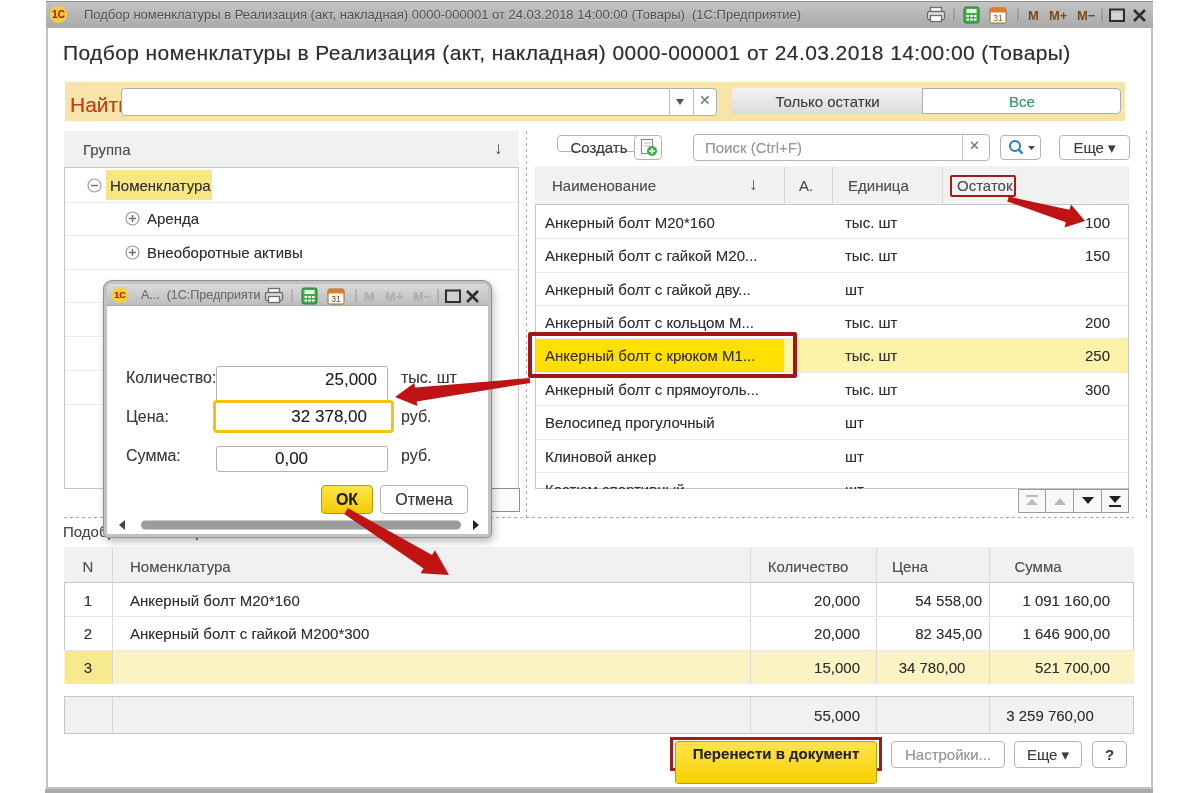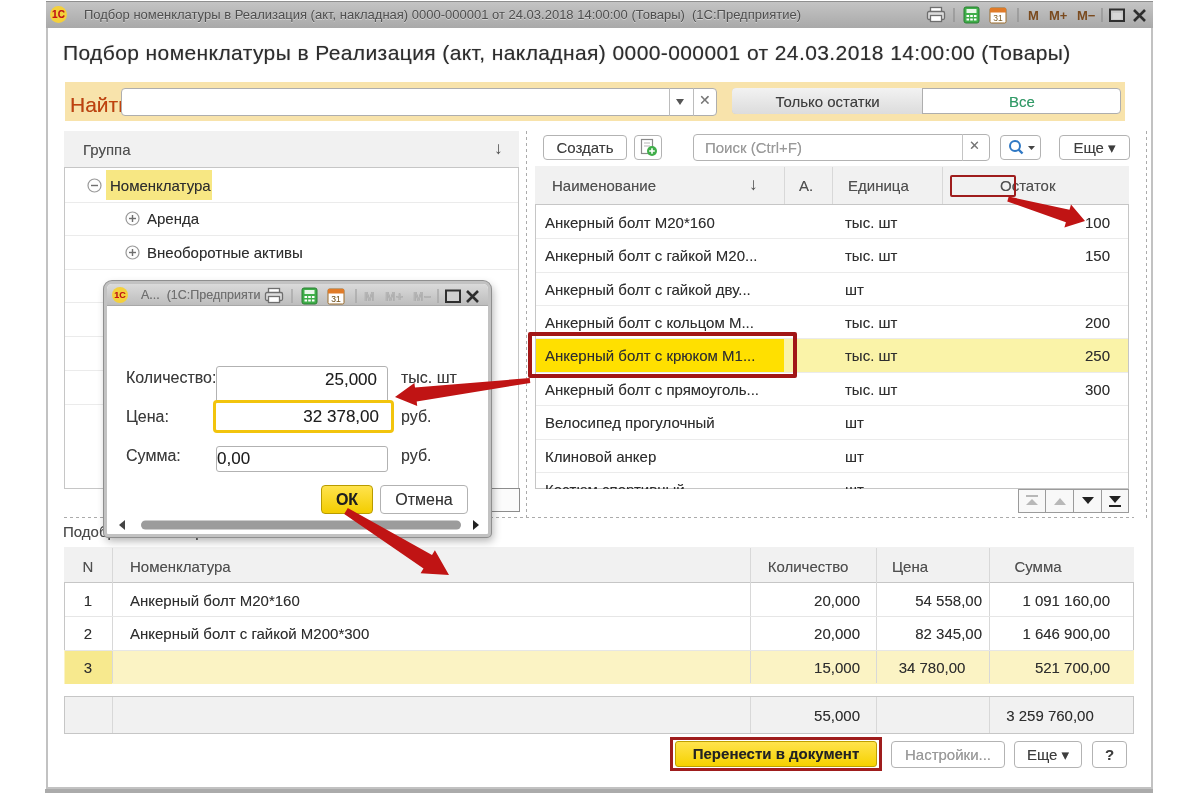--- a/index.html
+++ b/index.html
@@ -98,21 +98,21 @@
       <path d="M4 4 L15 4 L9.5 10 Z" fill="#5a5a5a"></path>
       <rect x="4" y="12" width="11" height="2" fill="#5a5a5a"></rect>
     </svg>
 
 <div class="a" style="left:491px;top:488px;width:29px;height:24px;border:1px solid #8d8d8d;background:#fbfbfb"></div>
 
 <div class="a" style="left:526px;top:131px;width:1px;height:387px;background:repeating-linear-gradient(to bottom,#ababab 0 3px,transparent 3px 6px)"></div>
 <div class="a" style="left:1146px;top:131px;width:1px;height:387px;background:repeating-linear-gradient(to bottom,#ababab 0 3px,transparent 3px 6px)"></div>
 <div class="a" style="left:64px;top:517px;width:1070px;height:1px;background:repeating-linear-gradient(to right,#ababab 0 3px,transparent 3px 6px)"></div>
 
-<div class="btn" style="left:543px;top:135px;width:84px;height:25px;line-height:23px">Создать</div>
+<div class="btn" style="left:557px;top:135px;width:84px;height:17px;line-height:23px">Создать</div>
 <div class="btn" style="left:634px;top:135px;width:28px;height:25px"></div>
 <svg class="a" style="left:639px;top:138px" width="19" height="19">
   <rect x="2.5" y="1.5" width="11" height="14" fill="#fff" stroke="#8a8a8a" stroke-width="1.2"></rect>
   <line x1="5" y1="5" x2="11" y2="5" stroke="#b5b5b5"></line>
       <line x1="5" y1="8" x2="11" y2="8" stroke="#b5b5b5"></line>
   <circle cx="13" cy="13" r="5" fill="#3fae49"></circle>
   <path d="M13 10.2 L13 15.8 M10.2 13 L15.8 13" stroke="#fff" stroke-width="1.6"></path>
 </svg>
 
 <div class="a" style="left:693px;top:134px;width:297px;height:27px;background:#fff;border:1px solid #b3b3b3;border-radius:4px"></div>
@@ -129,21 +129,21 @@
 
 <div class="a" style="left:535px;top:166px;width:594px;height:323px;border:1px solid #c6c6c6;background:#fff"></div>
 <div class="a" style="left:535px;top:166px;width:594px;height:39px;background:#f1f1f1;border-bottom:1px solid #c6c6c6"></div>
 <div class="a" style="left:784px;top:167px;width:1px;height:37px;background:#d8d8d8"></div>
 <div class="a" style="left:832px;top:167px;width:1px;height:37px;background:#d8d8d8"></div>
 <div class="a" style="left:942px;top:167px;width:1px;height:37px;background:#d8d8d8"></div>
 <div class="a hdr" style="left:552px;top:177px">Наименование</div>
 <div class="a" style="left:749px;top:175px;font-size:17px;color:#555">↓</div>
 <div class="a hdr" style="left:799px;top:177px">А.</div>
 <div class="a hdr" style="left:848px;top:177px">Единица</div>
-<div class="a hdr" style="left:1000px;top:177px">Остаток</div>
+<div class="a hdr" style="left:957px;top:177px">Остаток</div>
 <div class="a" style="left:536px;top:205px;width:592px;height:284px;overflow:hidden">
   <div class="a" style="left:0;top:133px;width:592px;height:34px;background:#faf3a8"></div>
   <div class="a" style="left:0;top:133px;width:248px;height:34px;background:#ffe000"></div>
   <div class="cell" style="left:9px;top:9px">Анкерный болт М20*160</div>
   <div class="cell" style="left:309px;top:9px">тыс. шт</div>
   <div class="cell" style="left:474px;top:9px;width:100px;text-align:right">100</div>
   <div class="cell" style="left:9px;top:42px">Анкерный болт с гайкой М20...</div>
   <div class="cell" style="left:309px;top:42px">тыс. шт</div>
   <div class="cell" style="left:474px;top:42px;width:100px;text-align:right">150</div>
   <div class="cell" style="left:9px;top:76px">Анкерный болт с гайкой дву...</div>
@@ -226,21 +226,21 @@
 
 <div class="a" style="left:64px;top:696px;width:1070px;height:38px;border:1px solid #c6c6c6;background:#f1f1f1"></div>
 <div class="a" style="left:112px;top:697px;width:1px;height:36px;background:#d8d8d8"></div>
 <div class="a" style="left:750px;top:697px;width:1px;height:36px;background:#d8d8d8"></div>
 <div class="a" style="left:876px;top:697px;width:1px;height:36px;background:#d8d8d8"></div>
 <div class="a" style="left:989px;top:697px;width:1px;height:36px;background:#d8d8d8"></div>
 <div class="cell" style="left:760px;top:707px;width:100px;text-align:right">55,000</div>
 <div class="cell" style="left:990px;top:707px;width:120px;text-align:center">3 259 760,00</div>
 
 <div class="a" style="left:670px;top:737px;width:212px;height:34px;border:3px solid #9f1d1d"></div>
-<div class="a" style="left:675px;top:741px;width:202px;height:26px;background:linear-gradient(#ffe34d,#f6d200);border:1px solid #bfa000;border-radius:3px;text-align:center;line-height:24px;font-size:15px;font-weight:bold;color:#222">Перенести в документ</div>
+<div class="a" style="left:675px;top:741px;width:202px;height:43px;background:linear-gradient(#ffe34d,#f6d200);border:1px solid #bfa000;border-radius:3px;text-align:center;line-height:24px;font-size:15px;font-weight:bold;color:#222">Перенести в документ</div>
 <div class="btn" style="left:891px;top:741px;width:114px;height:27px;line-height:25px;color:#9a9a9a">Настройки...</div>
 <div class="btn" style="left:1014px;top:741px;width:68px;height:27px;line-height:25px">Еще ▾</div>
 <div class="btn" style="left:1092px;top:741px;width:35px;height:27px;line-height:25px;font-weight:bold">?</div>
 
 <div class="a" style="left:65px;top:302px;width:40px;height:1px;background:#ebebeb"></div>
 <div class="a" style="left:65px;top:336px;width:40px;height:1px;background:#ebebeb"></div>
 <div class="a" style="left:65px;top:370px;width:40px;height:1px;background:#ebebeb"></div>
 <div class="a" style="left:65px;top:404px;width:40px;height:1px;background:#ebebeb"></div>
 
 <div class="a" style="left:104px;top:281px;width:387px;height:256px;z-index:50;background:#fff;border:3px solid #c2c2c2;border-radius:8px 8px 4px 4px;box-shadow:0 0 0 1px #8f8f8f, 2px 4px 9px rgba(0,0,0,0.3)">
@@ -272,24 +272,24 @@
     <text x="121" y="14" font-size="13" font-weight="bold" fill="#b5b5b5" font-family="Liberation Sans">M+</text>
     <text x="149" y="14" font-size="13" font-weight="bold" fill="#b5b5b5" font-family="Liberation Sans">M−</text>
     <line x1="174" y1="2" x2="174" y2="16" stroke="#a5a5a5" stroke-width="1.3"></line>
     <rect x="182" y="3.5" width="14" height="11.5" fill="#cfcfcf" stroke="#2e2e2e" stroke-width="2"></rect>
     <path d="M203 4 L214 15 M214 4 L203 15" stroke="#2e2e2e" stroke-width="2.6" fill="none"></path>
   </svg>
   <div style="position:absolute;left:19px;top:85px;font-size:16px;color:#3a3a3a">Количество:</div>
   <div style="position:absolute;left:109px;top:82px;width:172px;height:43px;border:1px solid #b2b2b2;border-radius:3px;font-size:17px;color:#1e1e1e;text-align:right;line-height:25px;padding-right:10px">25,000</div>
   <div style="position:absolute;left:294px;top:85px;font-size:16px;color:#3a3a3a">тыс. шт</div>
   <div style="position:absolute;left:19px;top:124px;font-size:16px;color:#3a3a3a">Цена:</div>
-  <div style="position:absolute;left:106px;top:116px;width:181px;height:33px;border:3px solid #f2c40d;border-radius:4px;font-size:17px;color:#1e1e1e;text-align:right;line-height:27px;padding-right:12px;background:#fff">32 378,00</div>
+  <div style="position:absolute;left:106px;top:116px;width:181px;height:33px;border:3px solid #f2c40d;border-radius:4px;font-size:17px;color:#1e1e1e;text-align:right;line-height:27px;padding-right:24px;background:#fff">32 378,00</div>
   <div style="position:absolute;left:294px;top:124px;font-size:16px;color:#3a3a3a">руб.</div>
   <div style="position:absolute;left:19px;top:163px;font-size:16px;color:#3a3a3a">Сумма:</div>
-  <div style="position:absolute;left:109px;top:162px;width:172px;height:26px;border:1px solid #b2b2b2;border-radius:3px;font-size:17px;color:#1e1e1e;text-align:left;line-height:24px;padding-right:21px">0,00</div>
+  <div style="position:absolute;left:109px;top:162px;width:172px;height:26px;border:1px solid #b2b2b2;border-radius:3px;font-size:17px;color:#1e1e1e;text-align:center;line-height:24px;padding-right:21px">0,00</div>
   <div style="position:absolute;left:294px;top:163px;font-size:16px;color:#3a3a3a">руб.</div>
   <div style="position:absolute;left:214px;top:201px;width:52px;height:29px;background:linear-gradient(#ffe34d,#f3cd00);border:1px solid #b89b00;border-radius:4px;font-size:16px;font-weight:bold;color:#1e1e1e;text-align:center;line-height:27px">ОК</div>
   <div style="position:absolute;left:273px;top:201px;width:88px;height:29px;background:#fff;border:1px solid #b2b2b2;border-radius:4px;font-size:16px;color:#333;text-align:center;line-height:27px">Отмена</div>
   <svg style="position:absolute;left:8px;top:234px" width="370" height="14">
     <path d="M10 2 L4 7 L10 12 Z" fill="#444"></path>
     <rect x="26" y="2.5" width="320" height="9" rx="4.5" fill="#9c9c9c"></rect>
     <path d="M358 2 L364 7 L358 12 Z" fill="#222"></path>
   </svg>
 </div>
 

